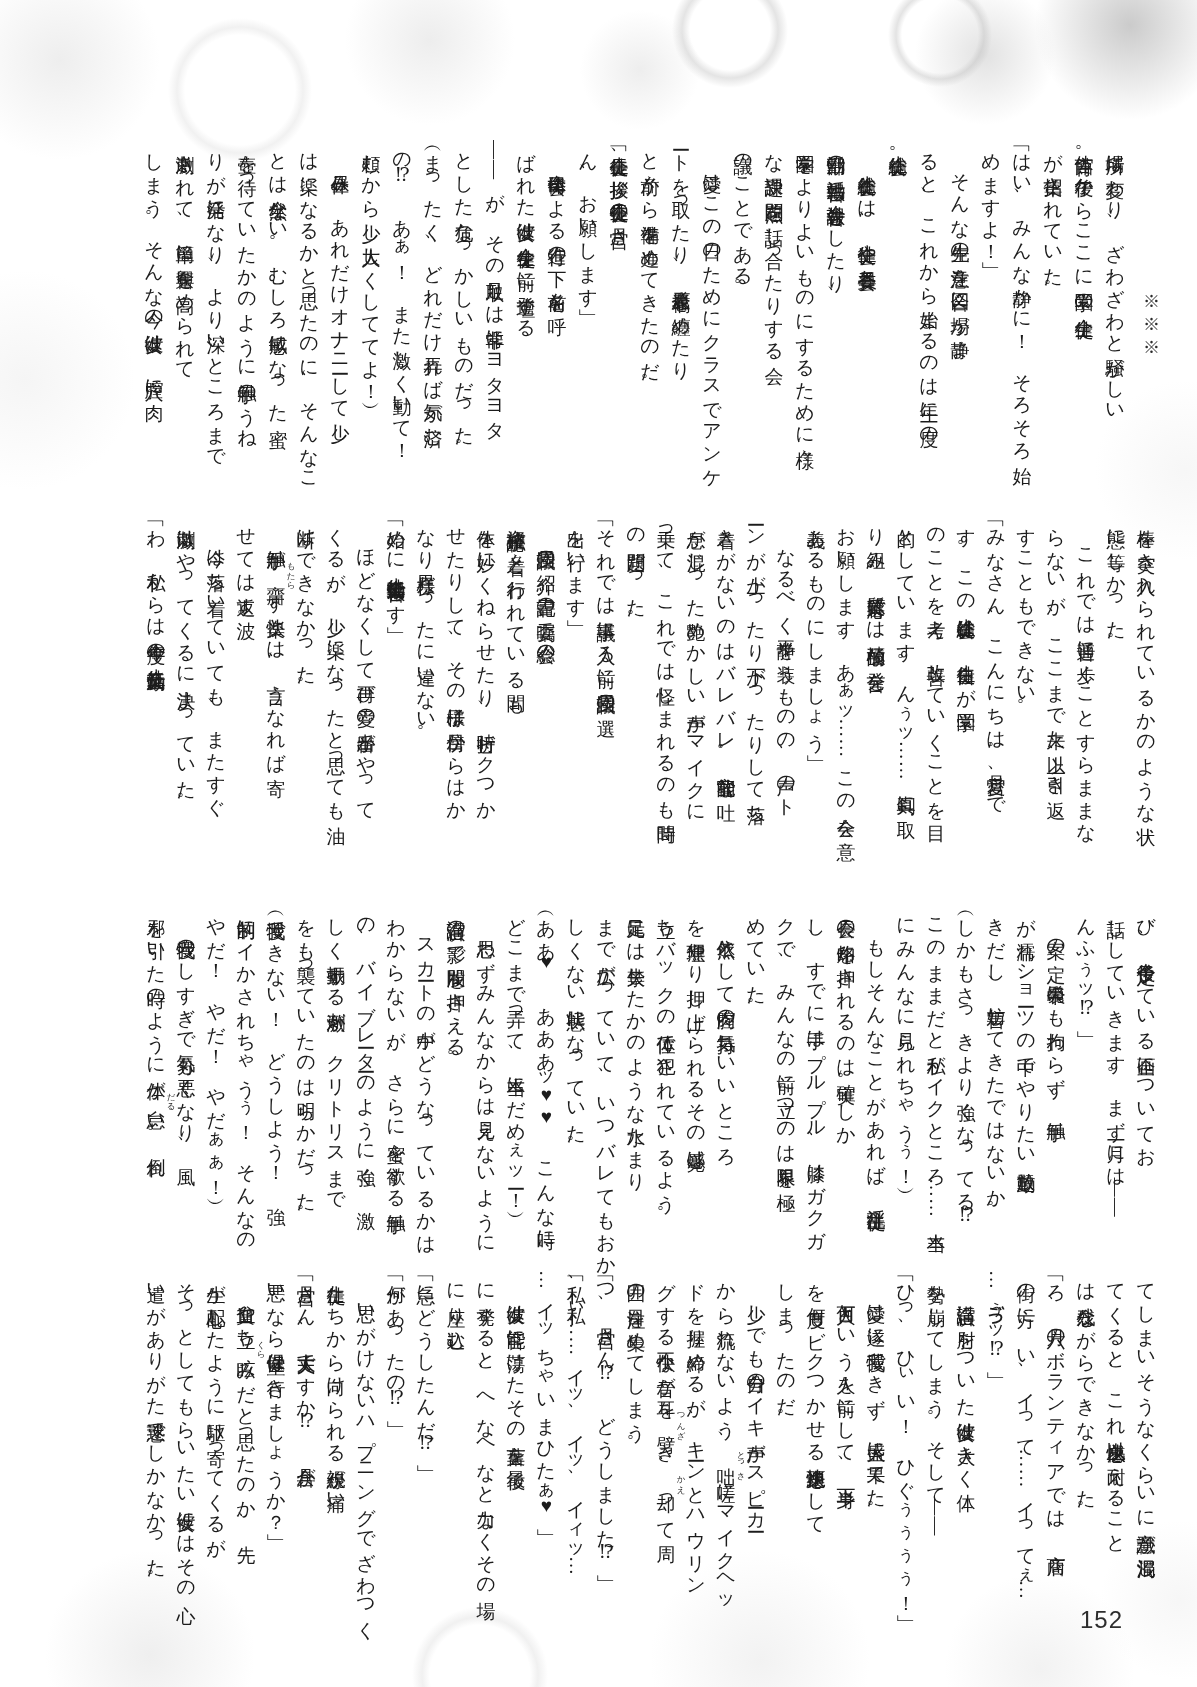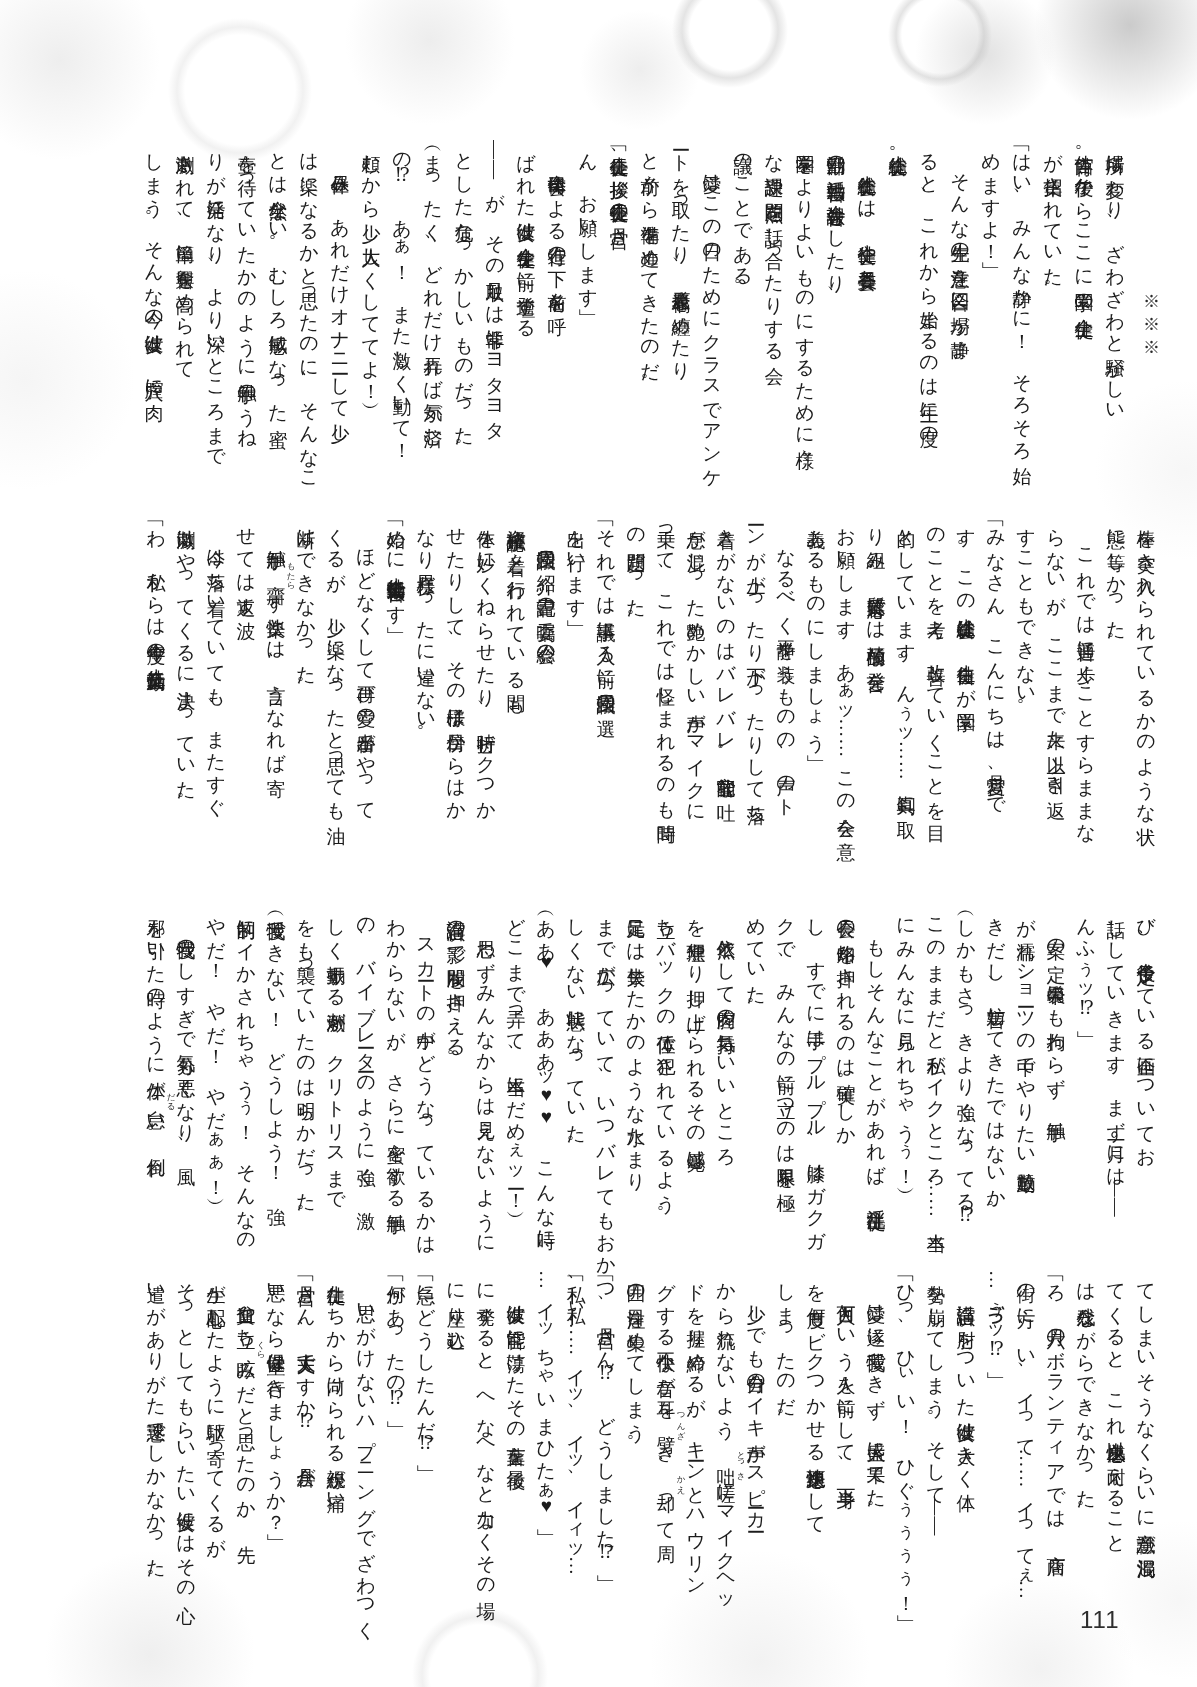--- a/index.html
+++ b/index.html
@@ -209,14 +209,14 @@
 「何があったの⁉」
 　思いがけないハプニングでざわつく
 生徒たちから向けられる視線が痛い。
 「月宮さん、大丈夫ですか⁉　具合が
 悪いなら保健室に行きましょうか？」
 　貧血や立ち<ruby>眩<rt>くら</rt></ruby>みだと思ったのか、先
 生が心配したように駆け寄ってくるが、
 そっとしてもらいたい彼女にはその心
 遣いがありがた迷惑でしかなかった。</div>
 
-  <div class="page-number">111</div>
+  <div class="page-number">152</div>
 </div>
 
 </body></html>

